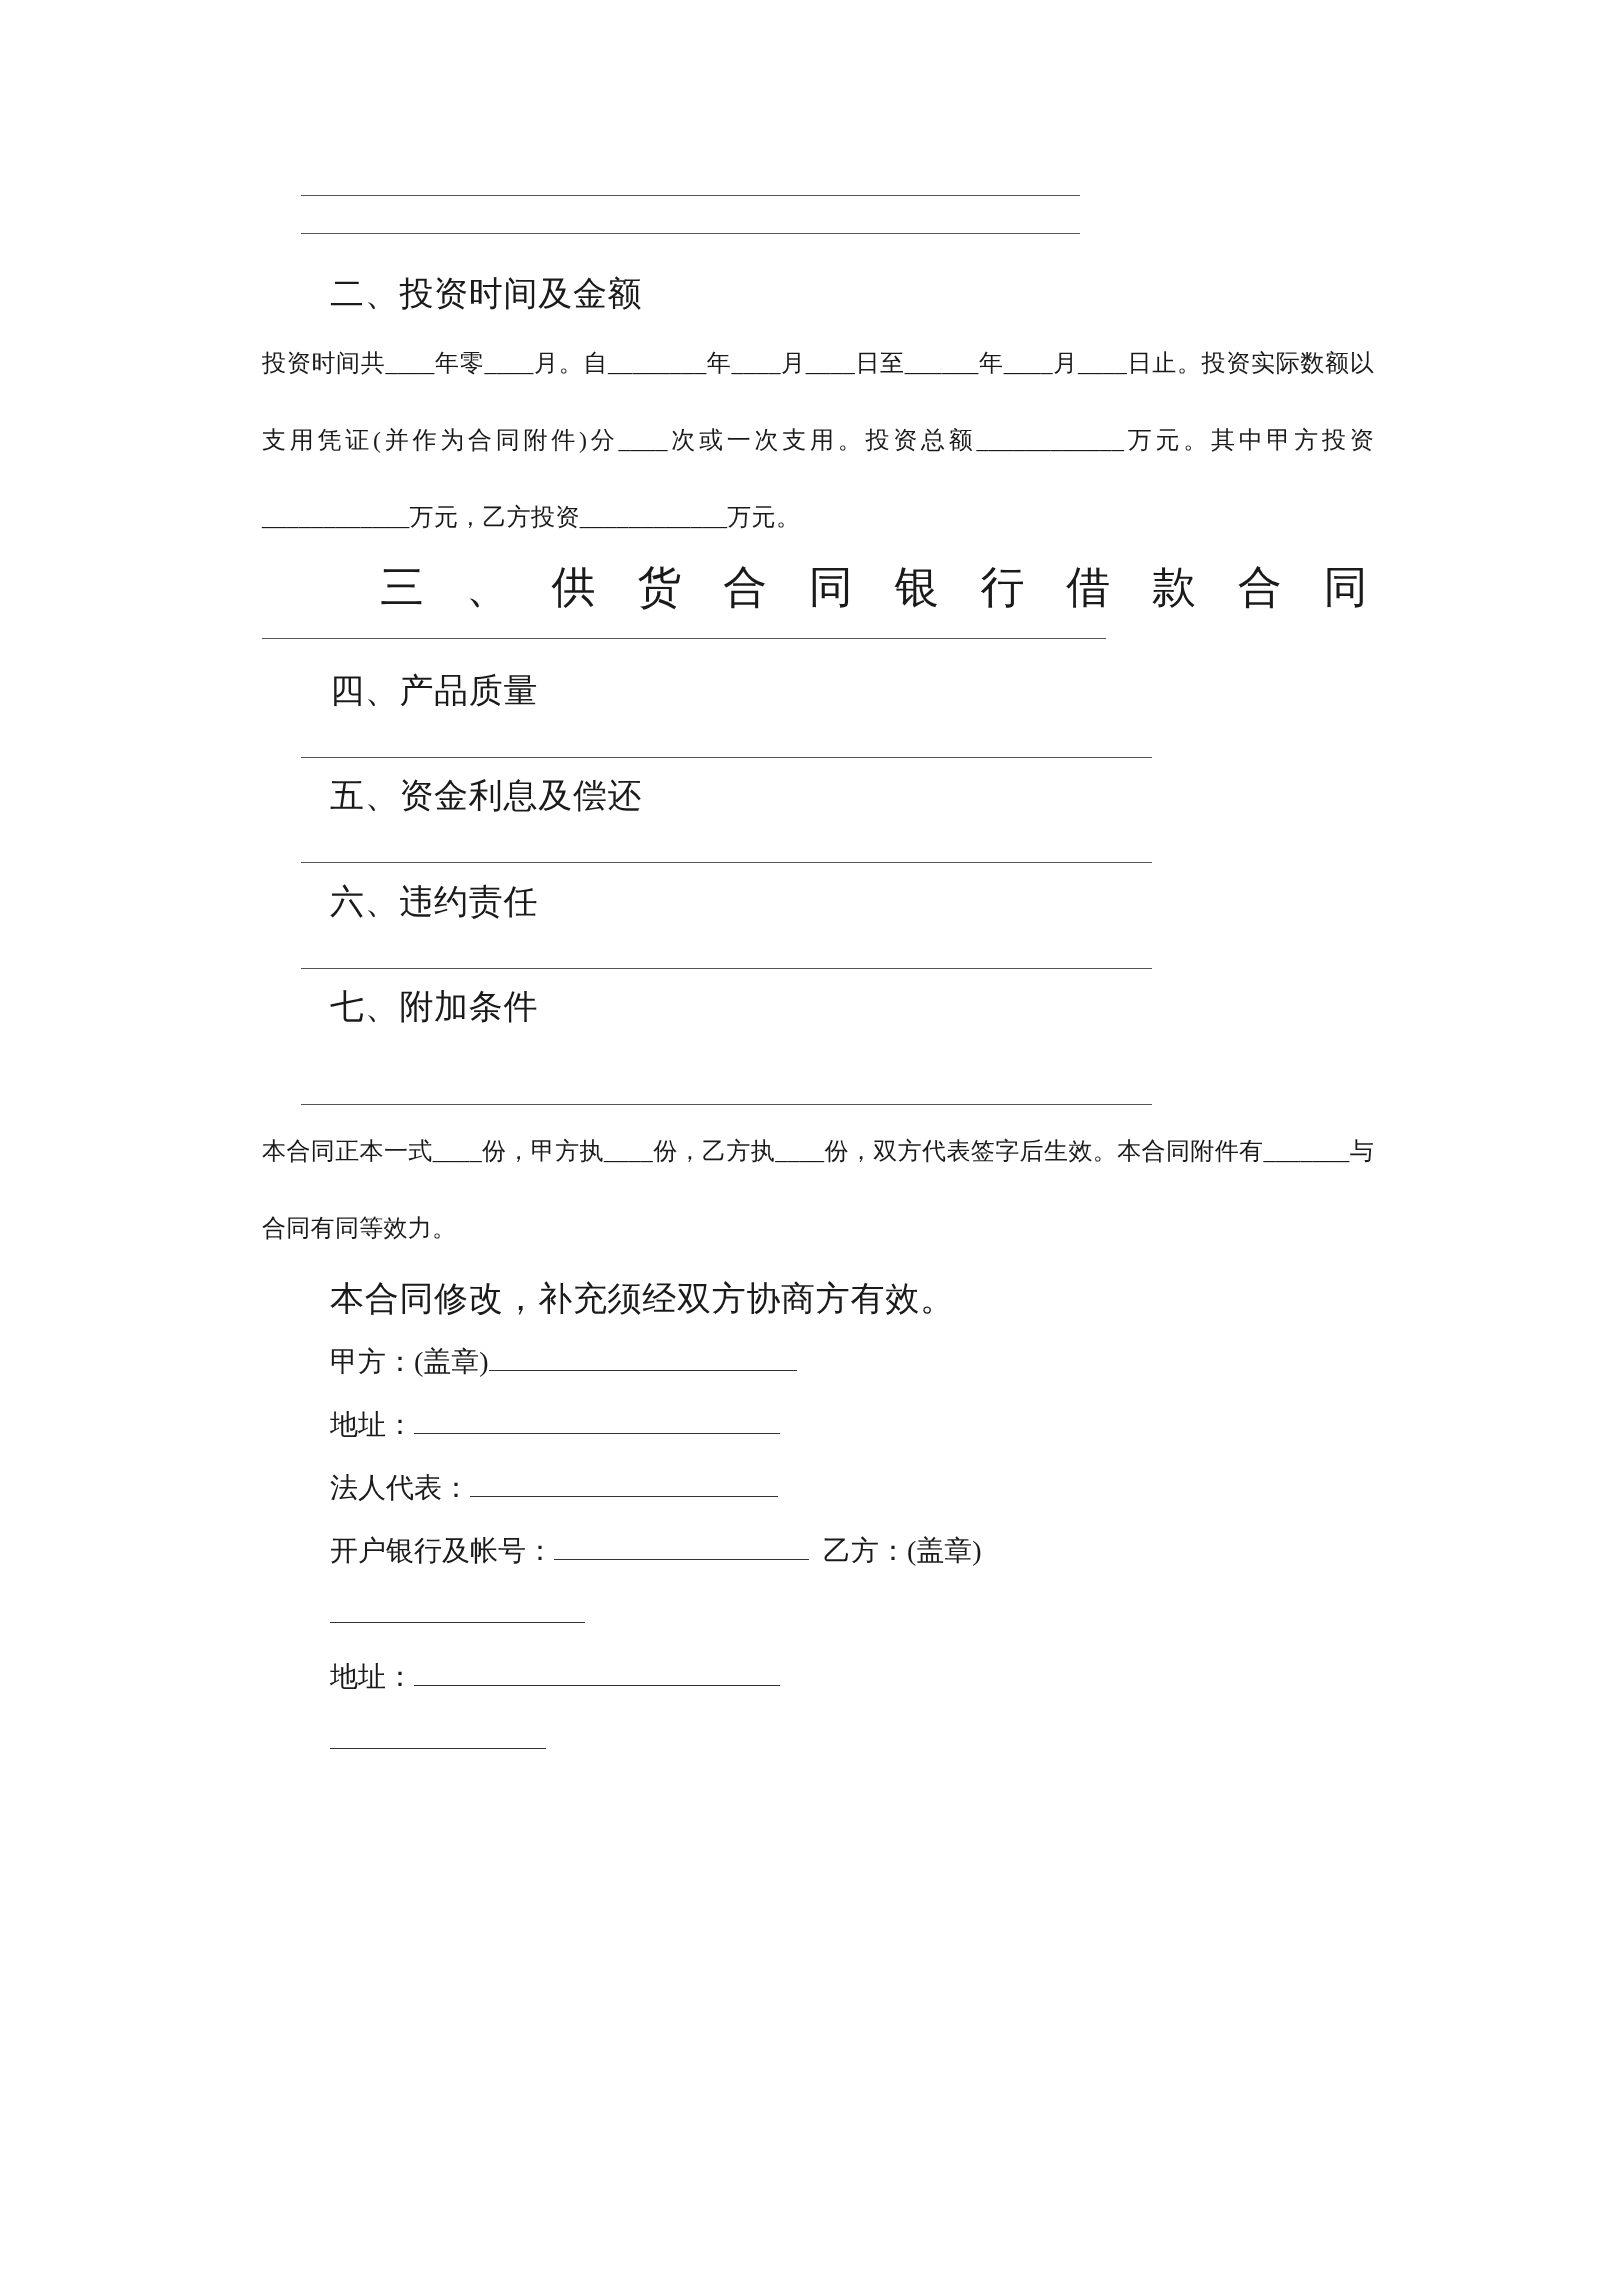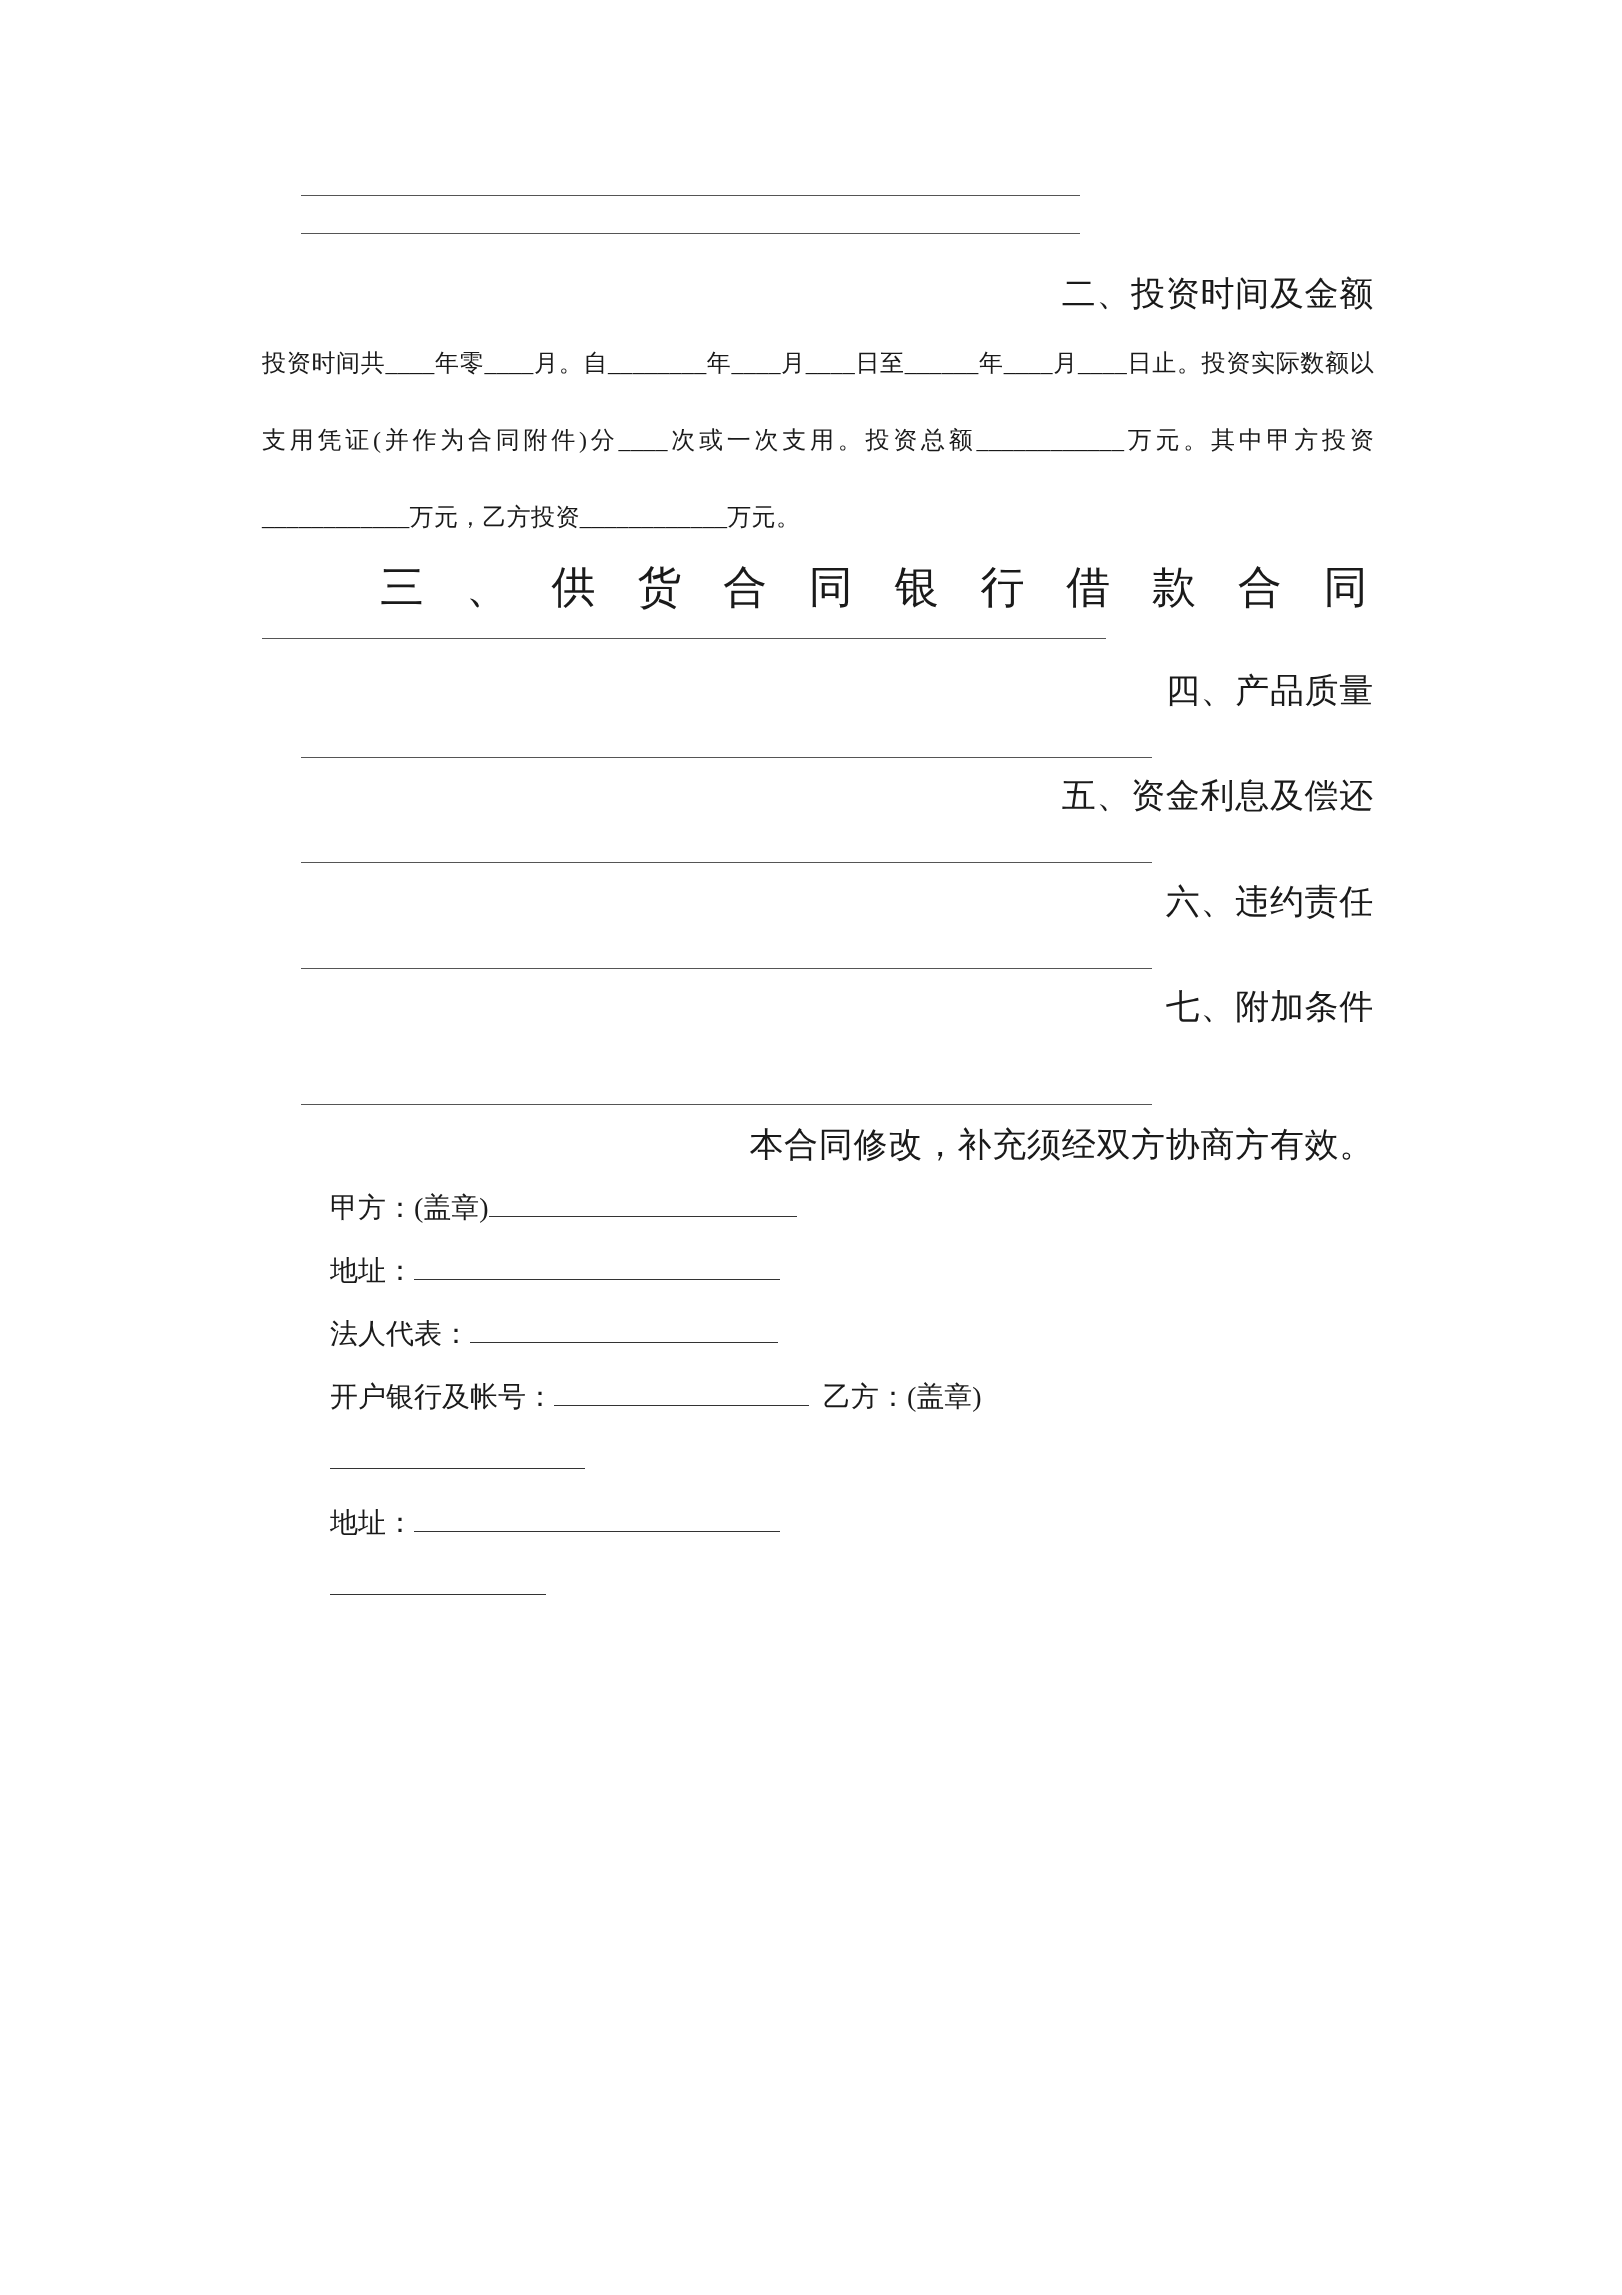--- a/index.html
+++ b/index.html
@@ -30,21 +30,20 @@
     line-height: 77px;
     letter-spacing: 0.3px;
     text-align: justify;
     text-justify: inter-ideograph;
   }
   .heading {
     font-size: 34px;
     line-height: 63px;
     text-indent: 68px;
     letter-spacing: 0.7px;
-    text-align: right;
   }
   .rule {
     border-bottom: 1.3px solid #555;
     height: 0;
   }
   .rule-top {
     width: 779px;
     margin-left: 39px;
     margin-top: 25px;
     margin-bottom: 37px;
@@ -115,20 +114,21 @@
     <div class="heading">五、资金利息及偿还</div>
     <div class="rule rule-section rule-after-heading"></div>
 
     <div class="heading">六、违约责任</div>
     <div class="rule rule-section rule-after-heading"></div>
 
     <div class="heading">七、附加条件</div>
     <div class="gap"></div>
     <div class="rule rule-section" style="margin-top:42px;margin-bottom:7.9px;"></div>
 
+    <div class="para">本合同正本一式____份，甲方执____份，乙方执____份，双方代表签字后生效。本合同附件有_______与合同有同等效力。</div>
     <div class="heading">本合同修改，补充须经双方协商方有效。</div>
 
     <div class="sig-line">
       <span>甲方：(盖章)</span><u class="ul u420"></u>
     </div>
 
     <div class="sig-line">
       <span>地址：</span><u class="ul u520"></u>
     </div>
 

